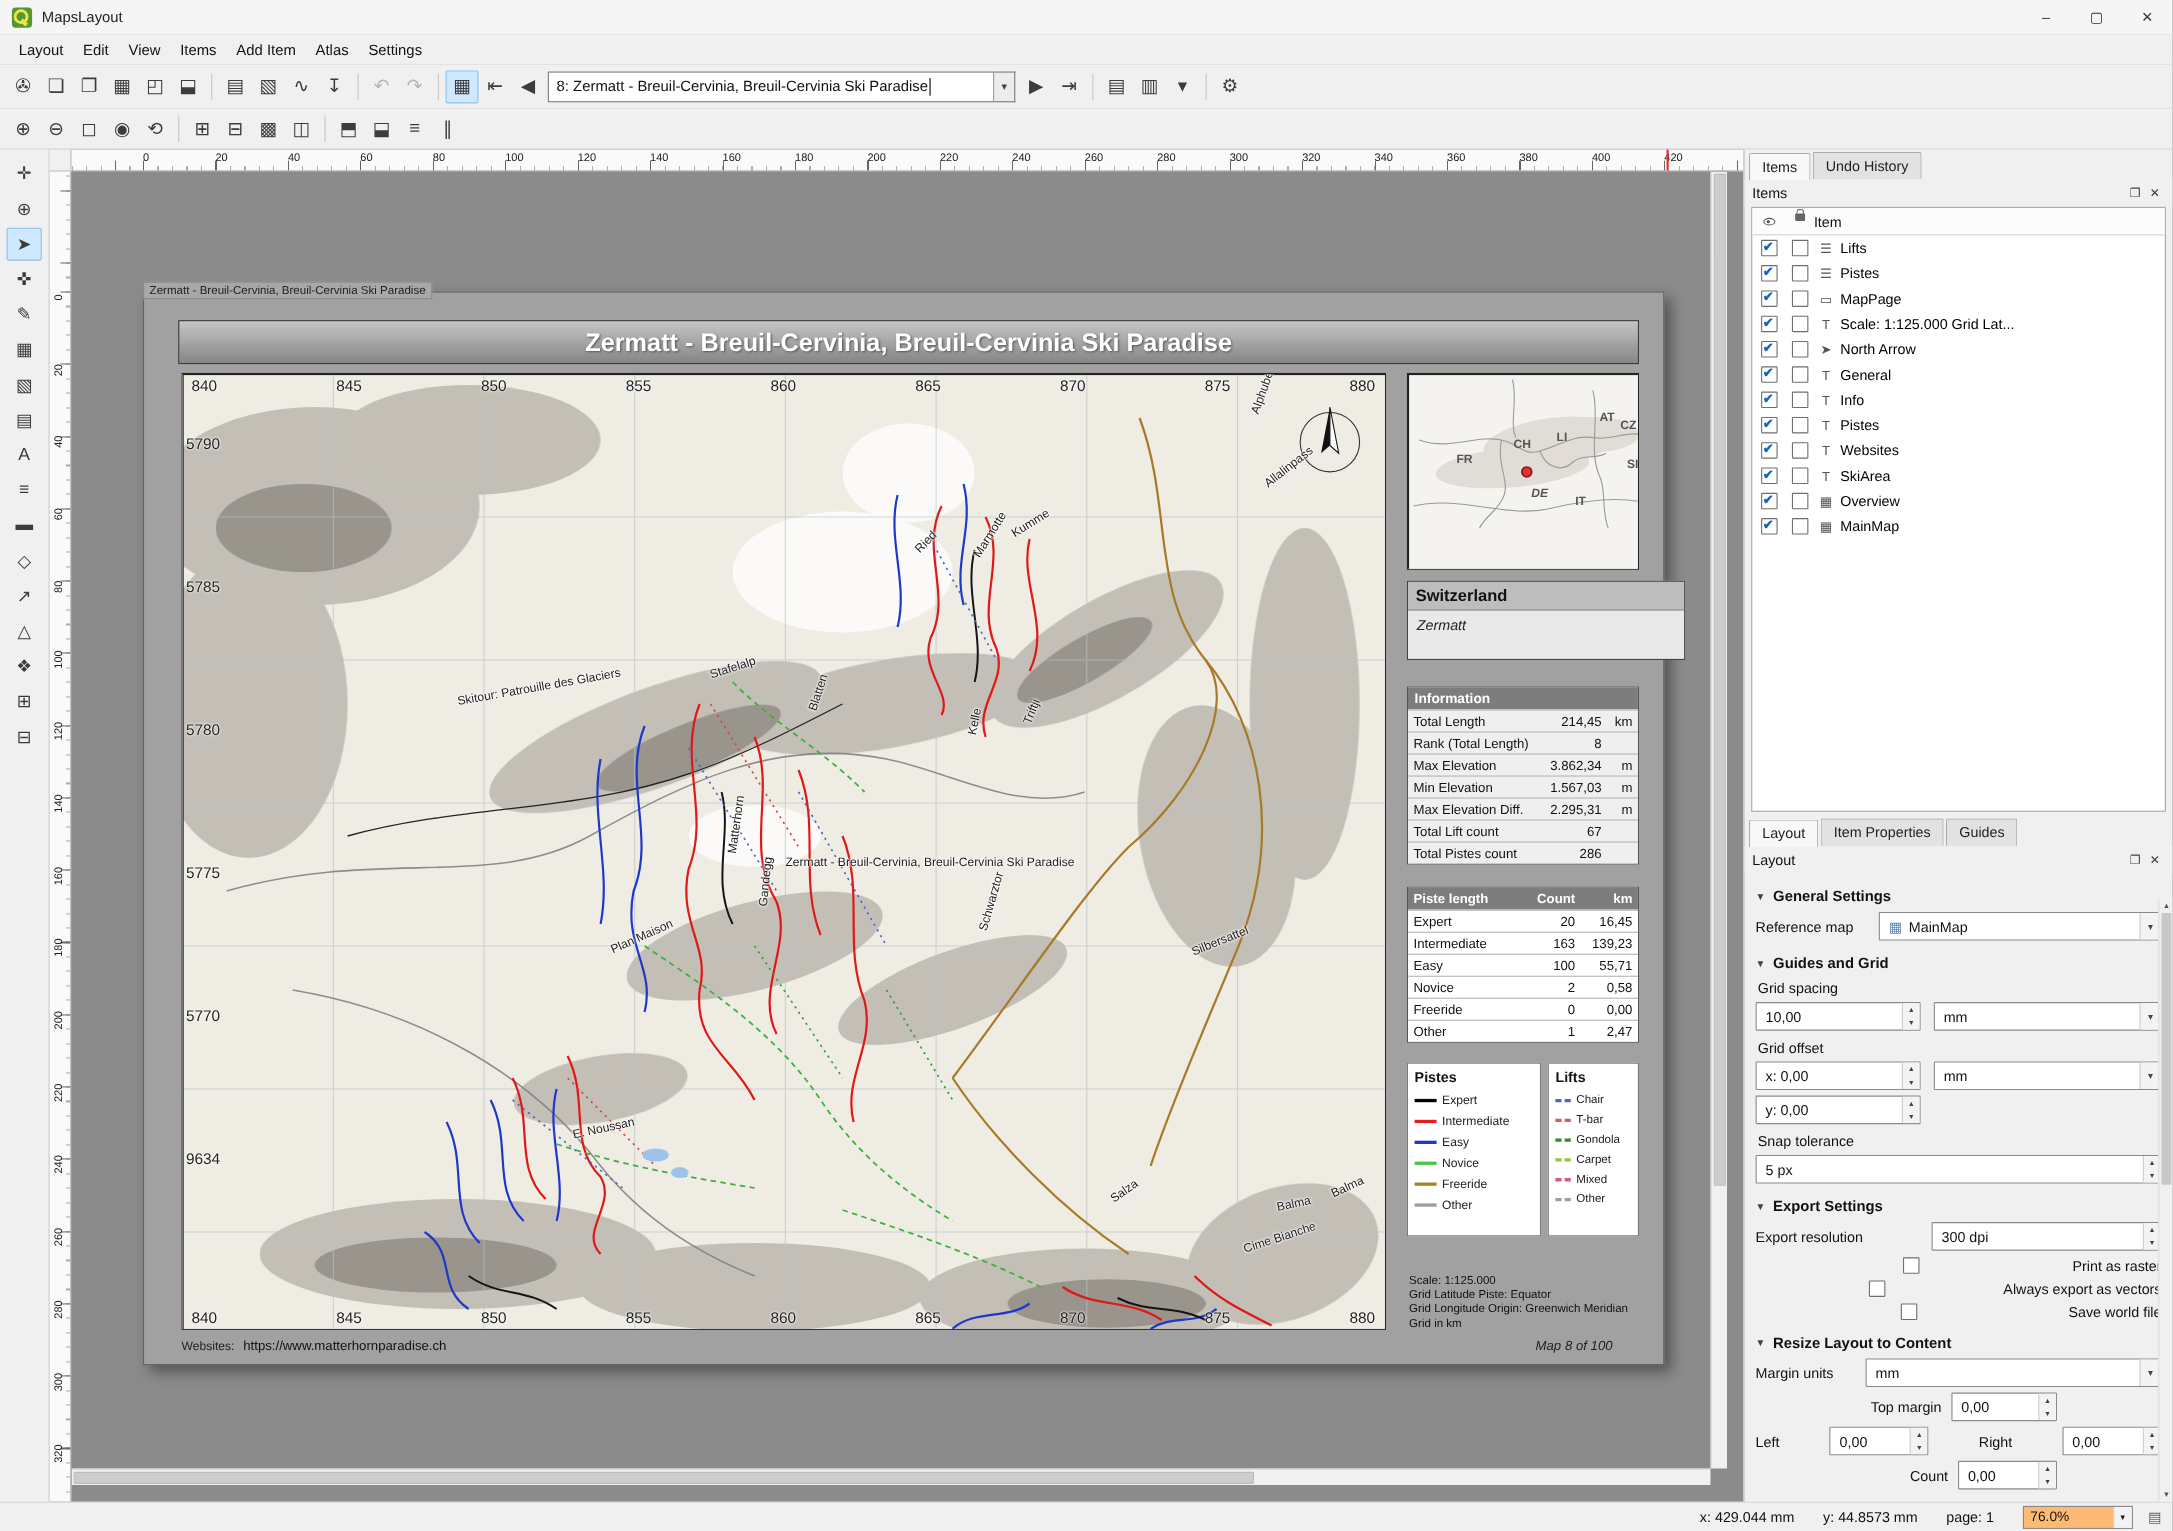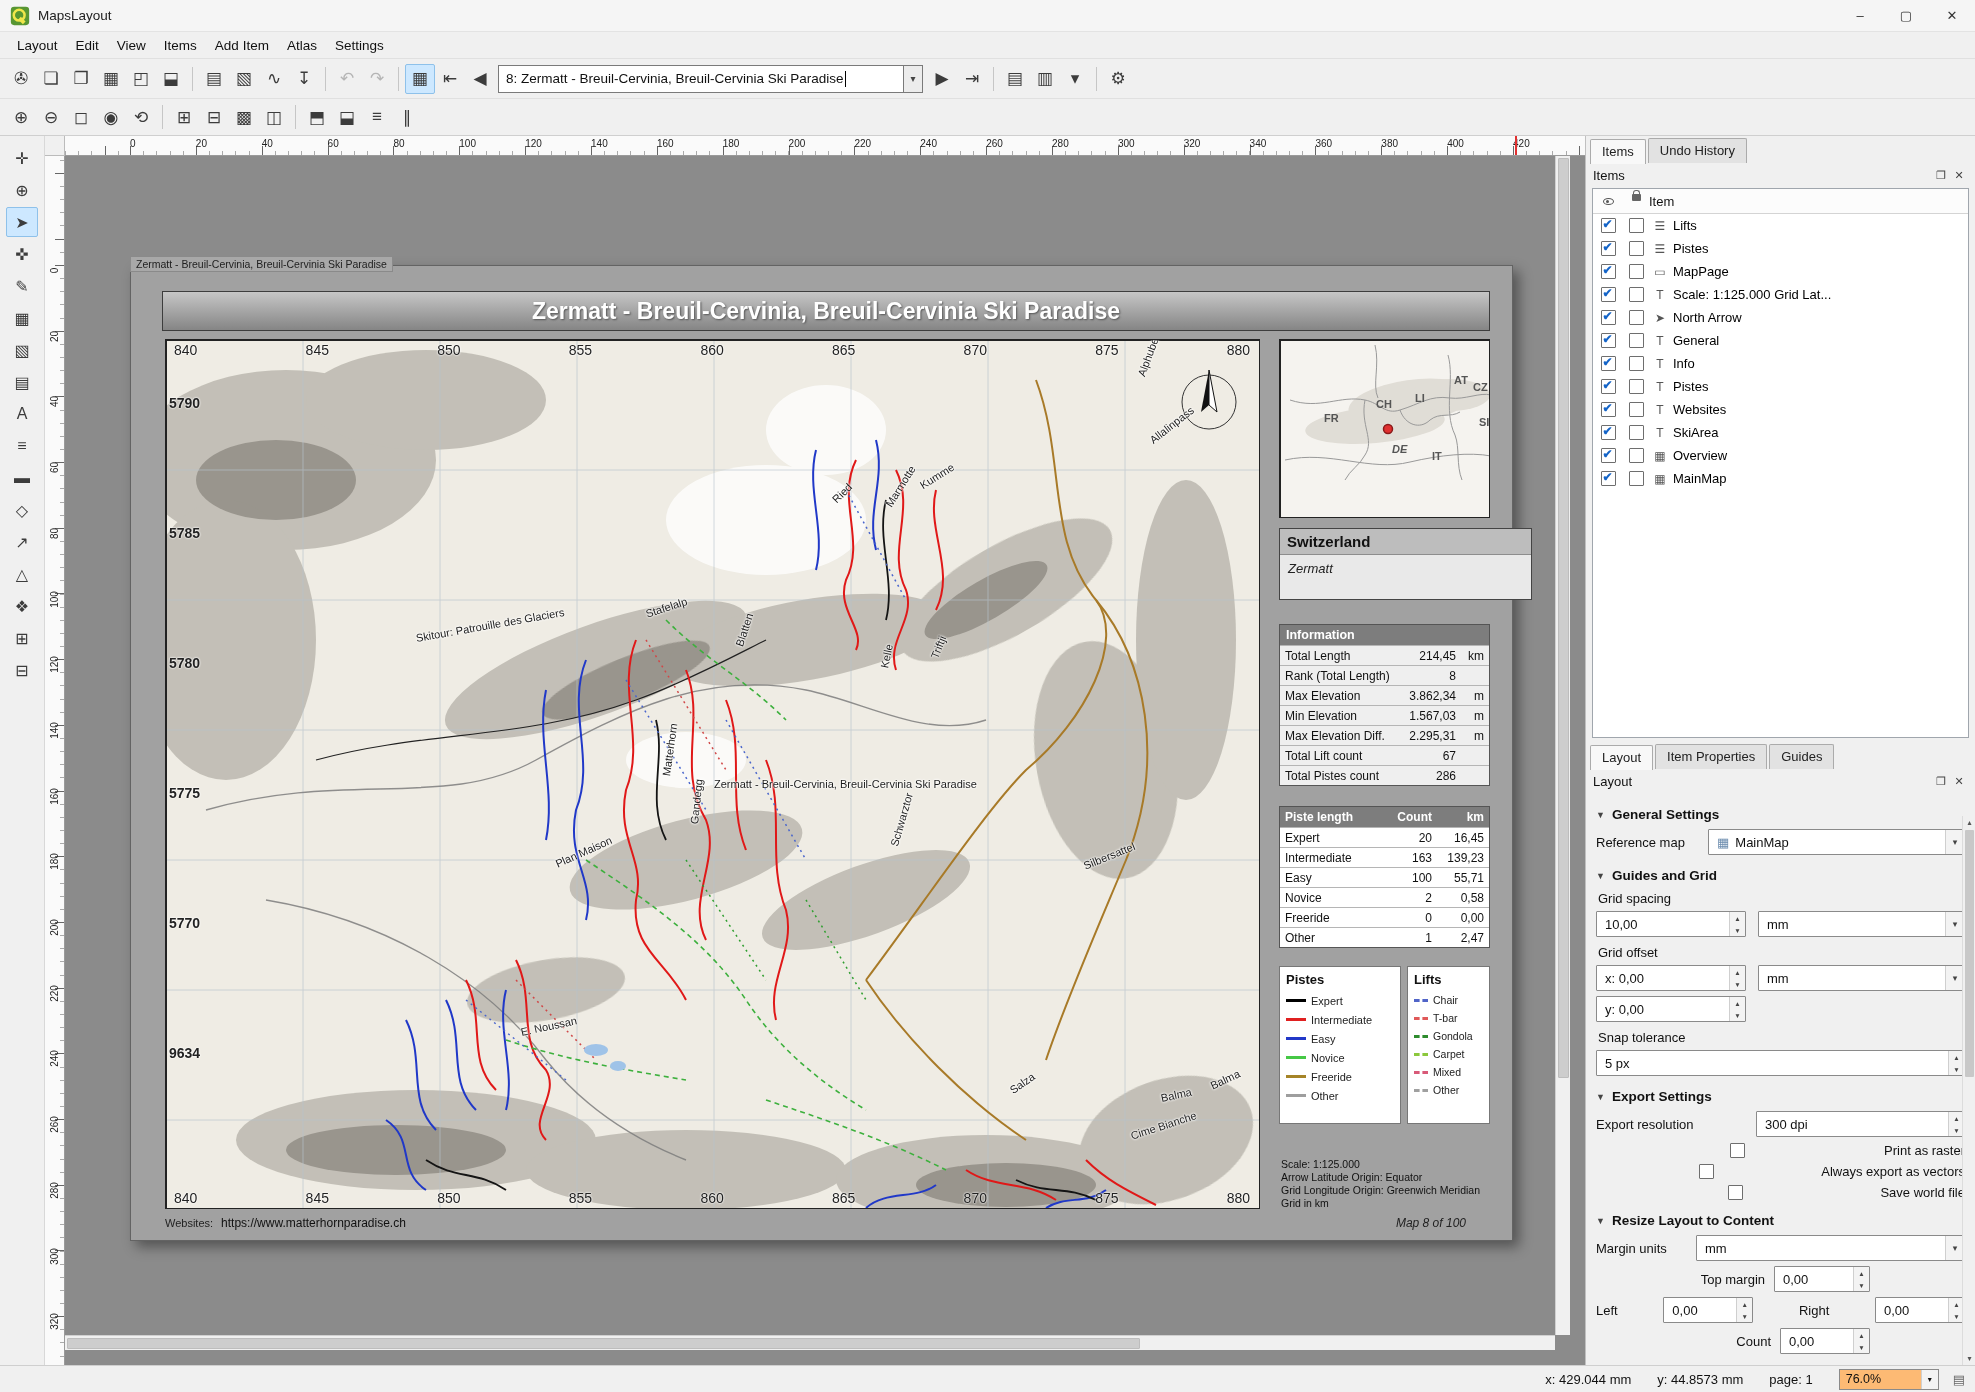--- a/index.html
+++ b/index.html
@@ -59,21 +59,21 @@
   .page-tab-label { position:absolute; left:65px; top:100px; background:#a8a8a8; color:#222; font-size:10.5px; padding:1px 5px; z-index:5; border:1px solid #8a8a8a; white-space:nowrap; }
 
   .page { position:absolute; left:65px; top:109px; width:1383px; height:976px; background:#a1a1a1; border:1px solid #636363; box-shadow:6px 6px 12px rgba(0,0,0,.4); }
 
   .banner { position:absolute; left:31px; top:25px; width:1328px; height:40px; background:linear-gradient(#c6c6c6,#858585); border:1px solid #3d3d3d; display:flex; align-items:center; justify-content:center; color:#fff; font-weight:bold; font-size:23px; text-shadow:1px 1px 2px #555; }
 
   .map { position:absolute; left:34px; top:73px; width:1095px; height:870px; background:#efece4; border:1px solid #222; overflow:hidden; }
   .map svg.mapsvg { position:absolute; left:0; top:0; }
   .map-label { position:absolute; font-size:11px; color:#1c1c1c; white-space:nowrap; transform-origin:left center; text-shadow:0 0 2px #fff,0 0 2px #fff,0 0 3px #fff; }
   .gnum { position:absolute; font-size:14px; color:#222; text-shadow:0 0 2px #fff,0 0 2px #fff; }
-  .gnum-top { top:2px; } .gnum-bottom { bottom:2px; } .gnum-left { left:3px;font-weight:bold; }
+  .gnum-top { top:2px; } .gnum-bottom { bottom:2px; } .gnum-left { left:3px; }
 
   .overview { position:absolute; left:1148px; top:73px; width:211px; height:179px; background:#f5f3ef; border:1px solid #222; overflow:hidden; }
   .ov-label { position:absolute; font-size:11px; font-weight:bold; color:#555; }
 
   .country-box { position:absolute; left:1148px; top:262px; width:253px; height:72px; border:1px solid #444; background:#e9e9e9; }
   .country-box .cb-head { background:#bdbdbd; border-bottom:1px solid #8d8d8d; font-weight:bold; font-size:15px; padding:4px 7px; color:#111; }
   .country-box .cb-sub { font-style:italic; font-size:13px; padding:6px 8px; color:#222; }
 
   .ptable { position:absolute; left:1148px; width:211px; border:1px solid #555; background:#efefef; font-size:12px; }
   .ptable-title { background:#7d7d7d; color:#fff; font-weight:bold; padding:3px 6px; font-size:12.5px; }
@@ -825,21 +825,21 @@
                   <span class="leg-swatch dashed" style="border-top-color: rgb(160, 160, 160);"></span>
                   <span>Other</span>
                 </div>
               </div>
           </div>
         </div>
 
         <div class="scale-block">
 
         <div>Scale: 1:125.000</div>
-            <div>Arrow Latitude Origin: Equator</div>
+            <div>Grid Latitude Piste: Equator</div>
             <div>Grid Longitude Origin: Greenwich Meridian</div>
             <div>Grid in km</div>
           </div>
 
         <div class="page-footer-left">
           <span class="websites-label">Websites:</span>
           <span class="website-url">https://www.matterhornparadise.ch</span>
         </div>
         <div class="map-number">Map 8 of 100</div>
       </div>

